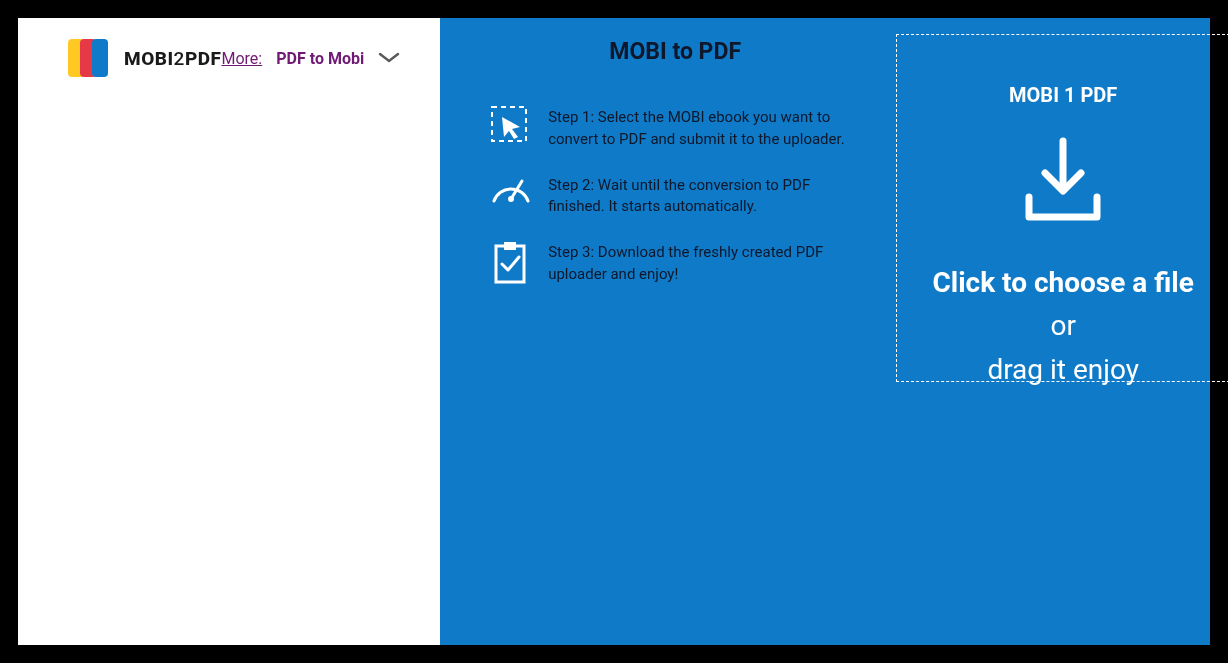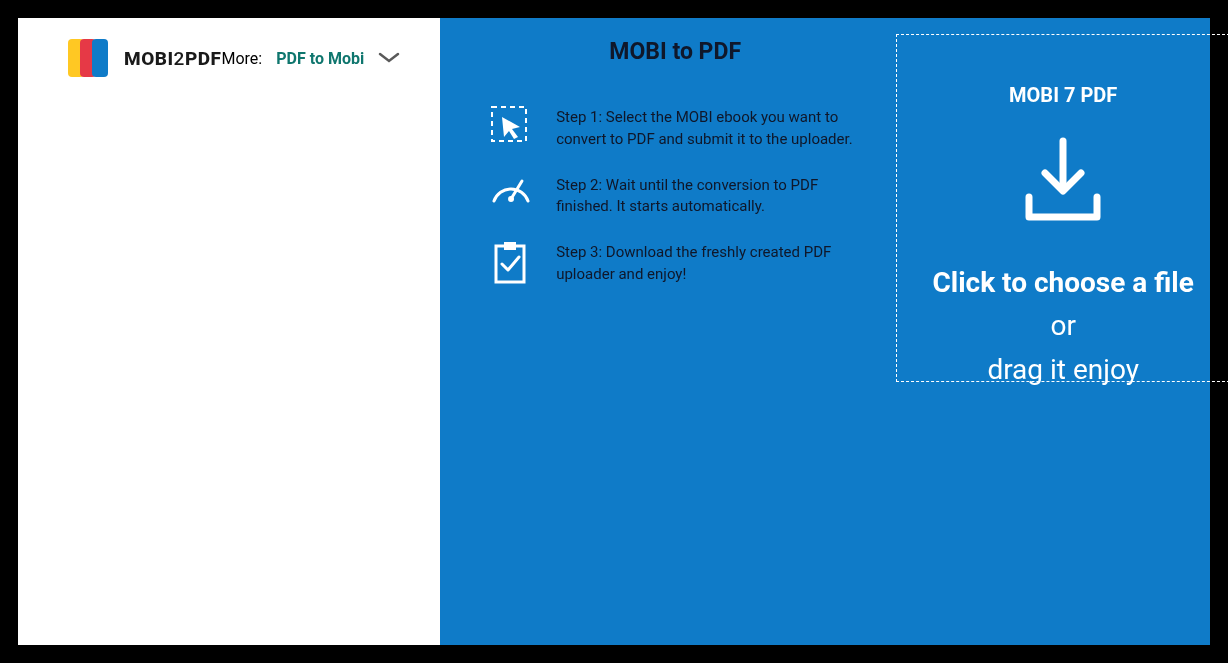--- a/index.html
+++ b/index.html
@@ -44,24 +44,24 @@
       letter-spacing: 0.5px;
       color: #1a1a1a;
     }
     .logo-text .thin { font-weight: 500; }
     .header-right {
       display: flex;
       align-items: center;
       gap: 14px;
       font-size: 16px;
     }
-    .more-label { color: #000000; }
+    .more-label { color: #701a75; text-decoration: underline; }
     .more-link {
       font-weight: 700;
-      color: #0f766e;
+      color: #701a75;
       cursor: pointer;
     }
     .chevron-icon svg { display: block; }
     
     .main {
       flex: 1;
       background: #0f7bc8;
       display: flex;
       padding: 20px 0 0 0;
       position: relative;
@@ -74,21 +74,21 @@
     .left-title {
       font-size: 23px;
       font-weight: 700;
       text-align: center;
       margin-bottom: 40px;
       margin-left: -10px;
     }
     .step {
       display: flex;
       align-items: flex-start;
-      gap: 24px;
+      gap: 16px;
       margin-bottom: 22px;
     }
     .step-icon { width: 42px; flex-shrink: 0; }
     .step-icon svg { display: block; }
     .step-text {
       font-size: 15px;
       line-height: 1.45;
       font-weight: 400;
       padding-top: 2px;
     }
@@ -183,21 +183,21 @@
               <rect x="6" y="6" width="28" height="36" fill="none" stroke="#fff" stroke-width="3"></rect>
               <rect x="14" y="2" width="12" height="8" fill="#fff"></rect>
               <path d="M12 24 L18 30 L29 17" fill="none" stroke="#fff" stroke-width="3" stroke-linecap="round" stroke-linejoin="round"></path>
             </svg>
           </span>
           <div class="step-text">Step 3: Download the freshly created PDF uploader and enjoy!</div>
         </div>
       </div>
 
       <div class="dropzone">
-        <div class="dropzone-title">MOBI 7 PDF</div>
+        <div class="dropzone-title">MOBI 1 PDF</div>
         <span class="download-icon">
           <svg width="96" height="92" viewBox="0 0 96 92">
             <line x1="48" y1="6" x2="48" y2="54" stroke="#fff" stroke-width="7" stroke-linecap="round"></line>
             <path d="M30 38 L48 56 L66 38" fill="none" stroke="#fff" stroke-width="7" stroke-linecap="round" stroke-linejoin="round"></path>
             <path d="M14 62 L14 82 L82 82 L82 62" fill="none" stroke="#fff" stroke-width="7" stroke-linecap="round" stroke-linejoin="round"></path>
           </svg>
         </span>
         <div class="dropzone-text">
           <span class="bold">Click to choose a file</span><span> or</span><br>
           <span>drag it enjoy</span>

